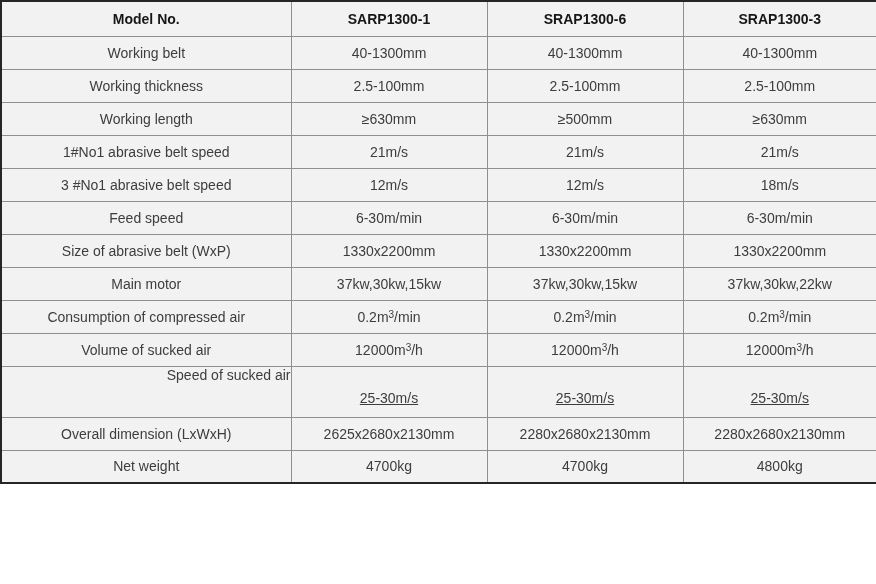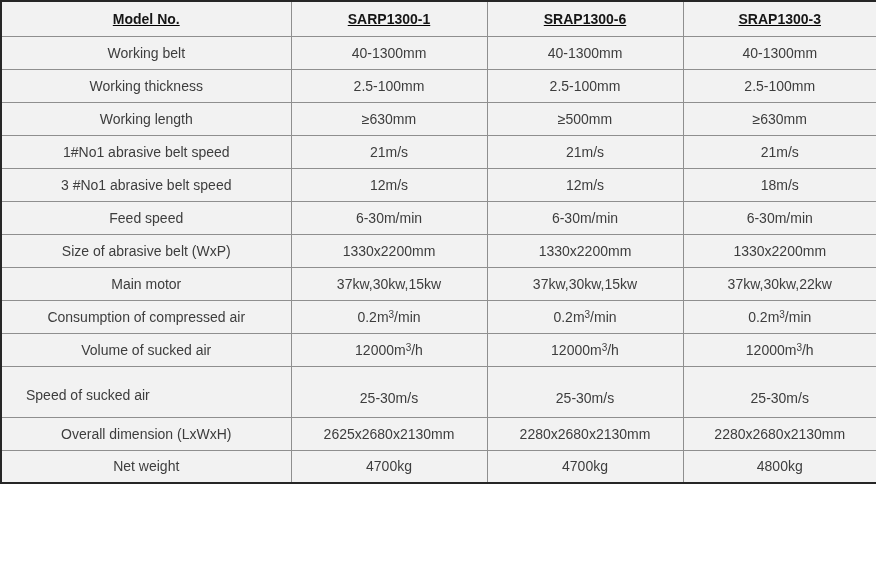--- a/index.html
+++ b/index.html
@@ -31,30 +31,31 @@
     color: #3d3d3d;
     padding: 0;
     overflow: hidden;
     white-space: nowrap;
   }
   .spec-table th {
     font-weight: bold;
     color: #161616;
     font-size: 14px;
   }
-  .spec-table thead tr { height: 35px; text-decoration: underline; }
+  .spec-table thead tr { height: 35px; }
   .spec-table tbody tr { height: 33px; }
   .spec-table tbody tr.tall { height: 51px; }
   .spec-table tbody tr.tall td.label-cell {
     vertical-align: top;
-    text-align: left;
-    padding: 20px 0 0 24px;
+    text-align: right;
+    padding: 0 0 0 24px;
   }
   .spec-table tbody tr.tall td.value-cell {
     padding-top: 12px;
+    text-decoration: underline;
   }
   .spec-table sup {
     font-size: 10px;
     line-height: 0;
     position: relative;
     top: -4px;
     vertical-align: baseline;
   }
 </style>
 </head>

